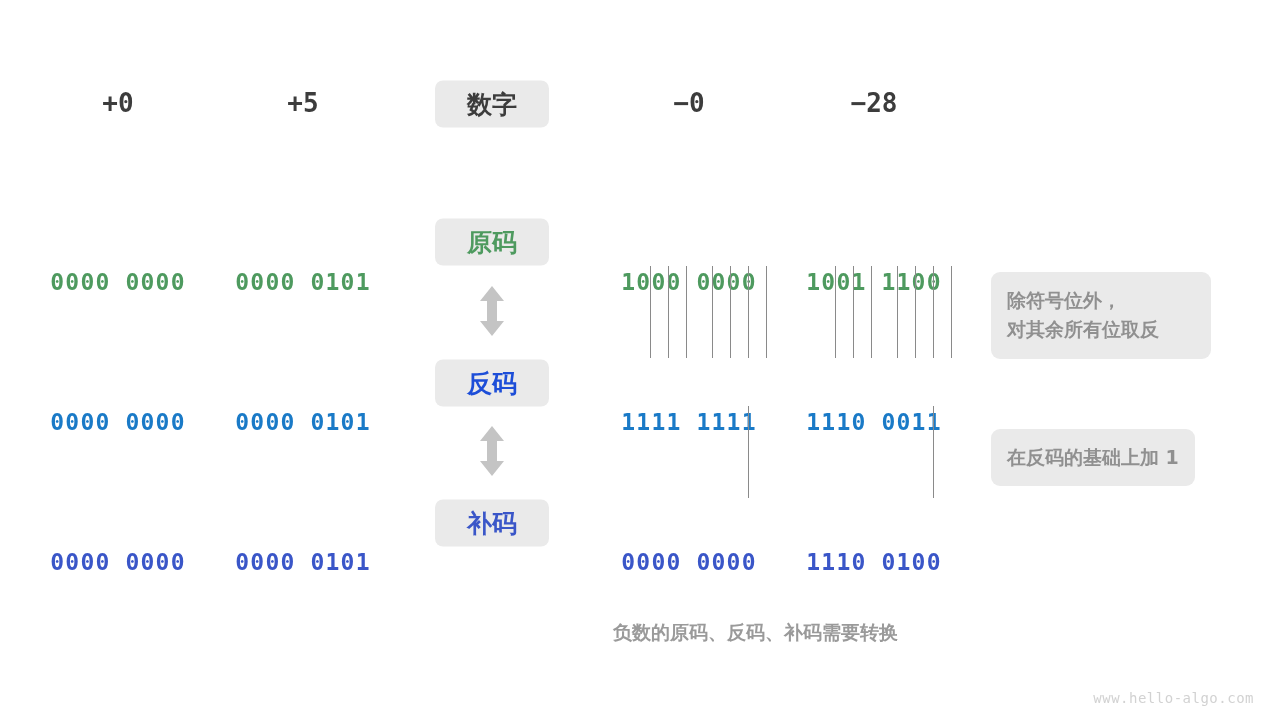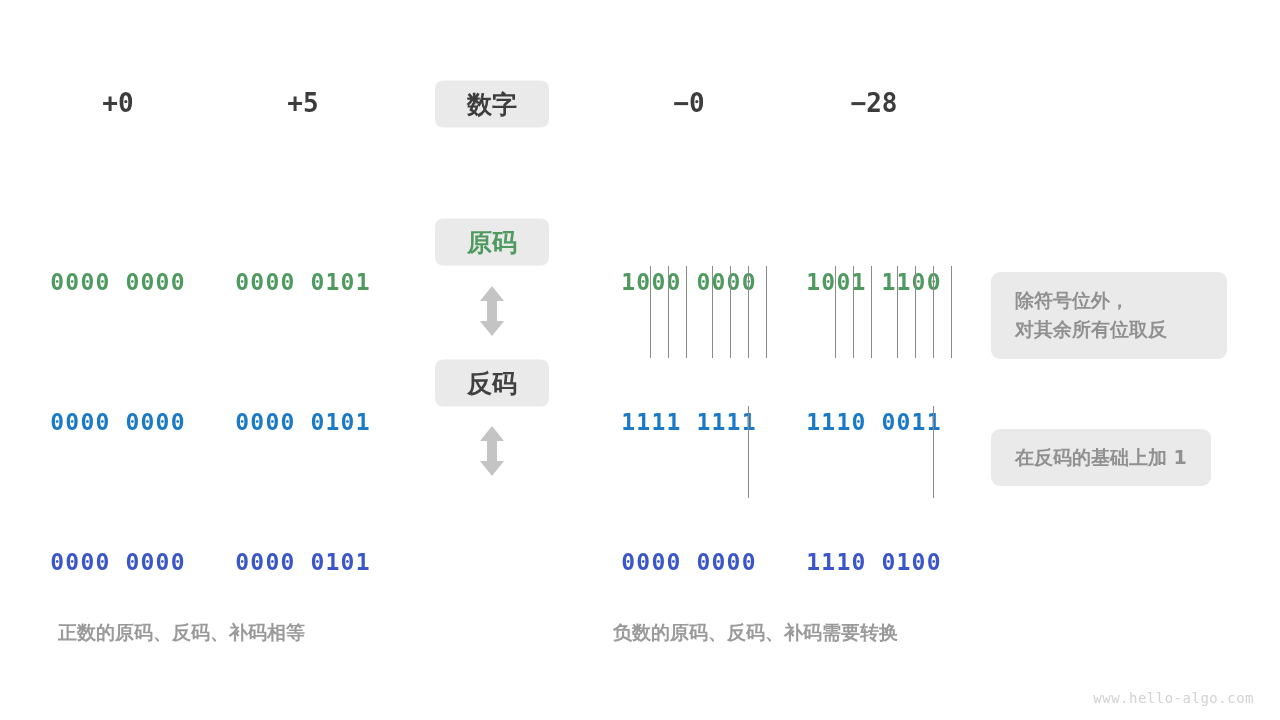--- a/index.html
+++ b/index.html
@@ -58,29 +58,29 @@
     border-radius: 8px;
     padding: 11px 32px;
     font-size: 25px;
     font-weight: bold;
     line-height: 1;
     white-space: nowrap;
     text-align: center;
   }
   .badge.dark   { color: #3c3c3c; }
   .badge.green  { color: #4e9a5f; }
-  .badge.blue   { color: #404040; text-align: right; }
+  .badge.blue   { color: #1d4ed8; text-align: right; }
   .badge.indigo { color: #3a56c8; }
 
   
   .note {
     position: absolute;
     background: #eaeaea;
     border-radius: 9px;
-    padding: 14px 24px;
+    padding: 14px 16px;
     color: #909090;
     font-size: 19px;
     font-weight: bold;
     line-height: 1.55;
     white-space: pre-line;
   }
 
   
   .caption {
     position: absolute;
@@ -147,20 +147,21 @@
   <div class="badge blue" style="left:492px; top:383px;">反码</div>
 
   <div class="cell bits blue" style="left:689px; top:382px;">1111 1111</div>
 
   <div class="cell bits blue" style="left:874px; top:382px;">1110 0011</div>
 
   <div class="cell bits indigo" style="left:118px; top:522px;">0000 0000</div>
 
   <div class="cell bits indigo" style="left:303px; top:522px;">0000 0101</div>
 
+  <div class="badge indigo" style="left:492px; top:523px;">补码</div>
 
   <div class="cell bits indigo" style="left:689px; top:522px;">0000 0000</div>
 
   <div class="cell bits indigo" style="left:874px; top:522px;text-align:center;">1110 0100</div>
 
   <div class="vline" style="left:650px; top:266px; height:92px;"></div>
   <div class="vline" style="left:668px; top:266px; height:92px;"></div>
   <div class="vline" style="left:686px; top:266px; height:92px;"></div>
   <div class="vline" style="left:712px; top:266px; height:92px;"></div>
   <div class="vline" style="left:730px; top:266px; height:92px;"></div>
@@ -188,19 +189,18 @@
     <svg width="30" height="54" viewBox="0 0 30 54" xmlns="http://www.w3.org/2000/svg">
       <path d="M15 2 L27 17 L20 17 L20 37 L27 37 L15 52 L3 37 L10 37 L10 17 L3 17 Z" fill="#c4c4c4"></path>
     </svg>
   </div>
 
   <div class="note" style="left:991px; top:272px; width:188px;">除符号位外，
 对其余所有位取反</div>
 
   <div class="note" style="left:991px; top:429px;">在反码的基础上加  1</div>
 
-  <div class="caption" style="left:58px; top:620px;">正数的原码、反码、补码相等</div>
 
   <div class="caption" style="left:613px; top:620px;">负数的原码、反码、补码需要转换</div>
 
   <div class="watermark">www.hello-algo.com</div>
 
 </div>
 
 </body></html>

